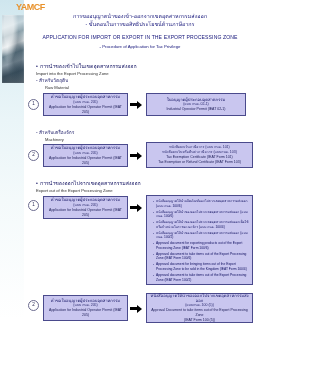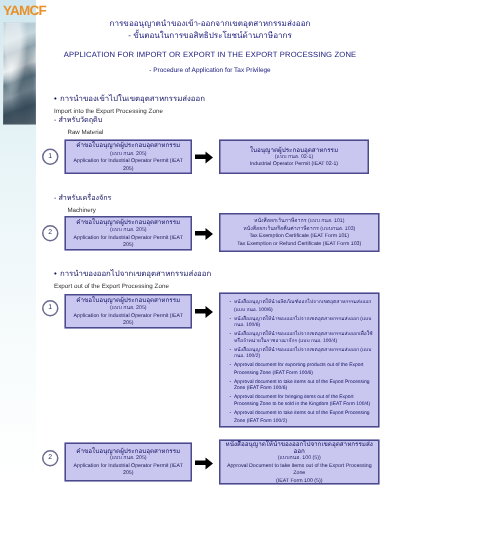--- a/index.html
+++ b/index.html
@@ -11,21 +11,21 @@
     position:relative;
   }
   #page{position:absolute;inset:0;}
 
   
   .rail{
     position:absolute;left:0;top:0;width:24px;height:367px;
     background:linear-gradient(to bottom,#cfe6ee 0px,#dceef3 40px,#eaf5f8 120px,#f4fafb 200px,#ffffff 320px);
   }
   .logo{
-    position:absolute;left:2px;top:1px;width:30px;height:12px;
+    position:absolute;left:16px;top:1px;width:30px;height:12px;
     font-family:"Liberation Sans", sans-serif;
     font-size:9px;font-weight:bold;letter-spacing:-0.5px;
     color:#e8912a;line-height:12px;white-space:nowrap;
   }
   .photo{
     position:absolute;left:2px;top:15px;width:22px;height:68px;
     background:
       linear-gradient(160deg,#9fb9c6 0%,#c6d6dd 18%,#8fa4ae 30%,#e3e8ea 44%,#6d8692 56%,#b9c9d1 68%,#55707e 82%,#9fb3bd 100%);
     box-shadow:inset 0 0 0 0.5px rgba(255,255,255,.35);
   }

